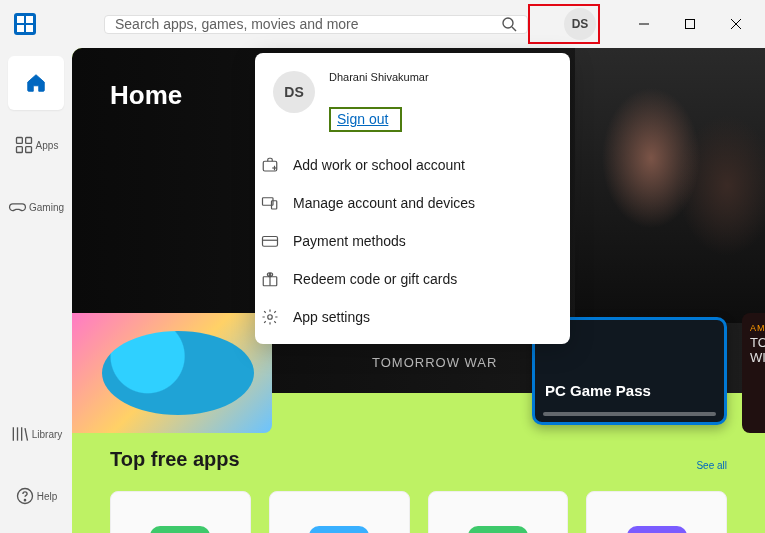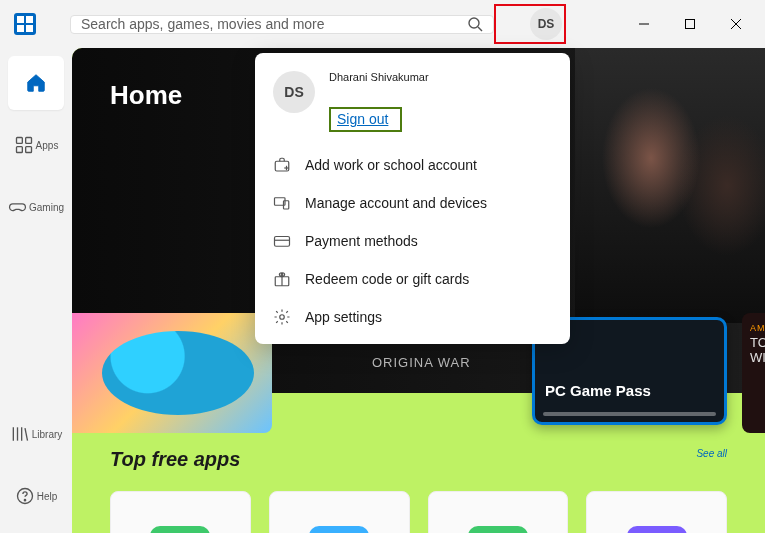--- a/index.html
+++ b/index.html
@@ -22,21 +22,21 @@
   }
   .logo {
     width: 22px; height: 22px;
     background: #0067c0;
     border-radius: 3px;
     display: flex; flex-wrap: wrap;
     padding: 3px; gap: 2px;
   }
   .logo span { flex: 0 0 7px; height: 7px; background:#fff; }
   .searchbox {
-    margin-left: 34px;
+    margin-left: 68px;
     width: 424px;
     height: 19px;
     background: #fff;
     border: 1px solid #e0e0e0;
     border-radius: 4px;
     display: flex;
     align-items: center;
     padding: 0 10px;
     font-size: 14px;
     color: #616161;
@@ -176,21 +176,21 @@
       radial-gradient(ellipse 70px 100px at 80% 50%, #3a2a25 0%, transparent 70%),
       linear-gradient(#2a2a2a,#0d0d0d);
   }
   
   .section {
     position:absolute;
     top: 400px; left:0; right:0;
     padding: 0 38px;
   }
   .section-head {
-    display:flex; justify-content:space-between; align-items:flex-start;font-style:italic;
+    display:flex; justify-content:space-between; align-items:flex-end;
   }
   .section-head h2 { font-size:20px; font-weight:700; }
   .section-head a { color:#0067c0; font-size:10px; text-decoration:none; }
   .tiles {
     display:flex; gap: 18px; margin-top: 20px;
   }
   .tile {
     width: 145px; height: 120px;
     background:#fafafa;
     border:1px solid #eee;
@@ -227,21 +227,21 @@
   .signout-box {
     display:inline-block;
     border: 2px solid #4d7c0f;
     padding: 2px 12px 3px 6px;
     margin-top:6px;
   }
   .signout-box a { color:#0067c0; font-size:14px; text-decoration:underline; }
   .menu-item {
     display:flex; align-items:center;
     gap: 14px;
-    padding: 10px 18px;
+    padding: 10px 6px;
     font-size:14px;
   }
   .mi-ico { width:18px; height:18px; flex-shrink:0; }
   svg { display:block; }
 </style>
 </head>
 <body>
 
 <div class="topbar">
   <div class="logo">
@@ -320,21 +320,21 @@
     <span>Help</span>
   </div>
 </div>
 
 <div class="main">
   <div class="hero">
     <div class="hero-faces"></div>
     <h1>Home</h1>
     <div class="thumb-row">
       <div class="thumb-left"></div>
-      <div class="caption1">ORIGINA WAR</div>
+      <div class="caption1">TOMORROW WAR</div>
       <div class="card-pc">
         <h3>PC Game Pass</h3>
         <div class="bar"></div>
       </div>
       <div class="card-right">
         <small>AMAZON ORIGINA</small>
         <div style="font-size:13px;margin-top:2px">TOM CLANCY'S</div>
         <div style="font-size:13px">WIT   OUT REMORS</div>
       </div>
     </div>

